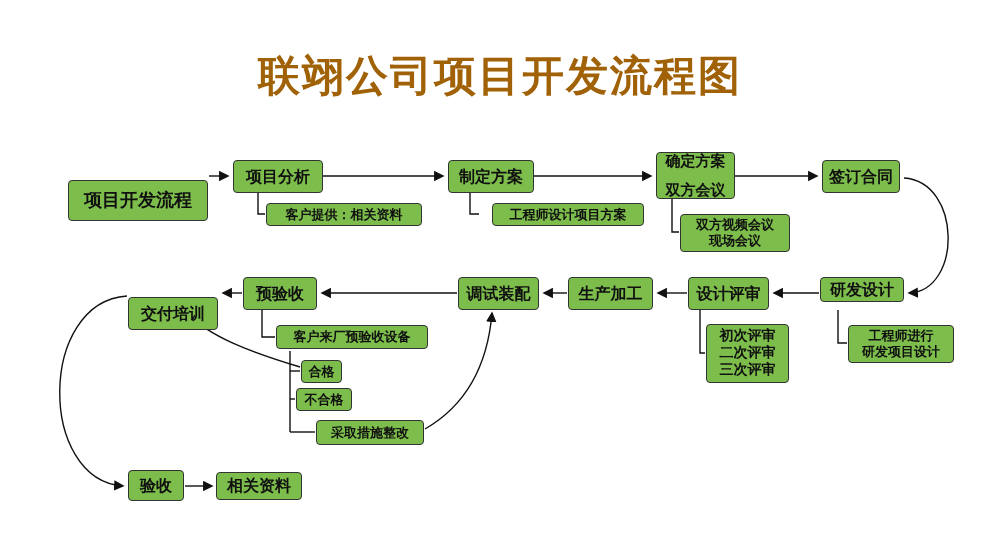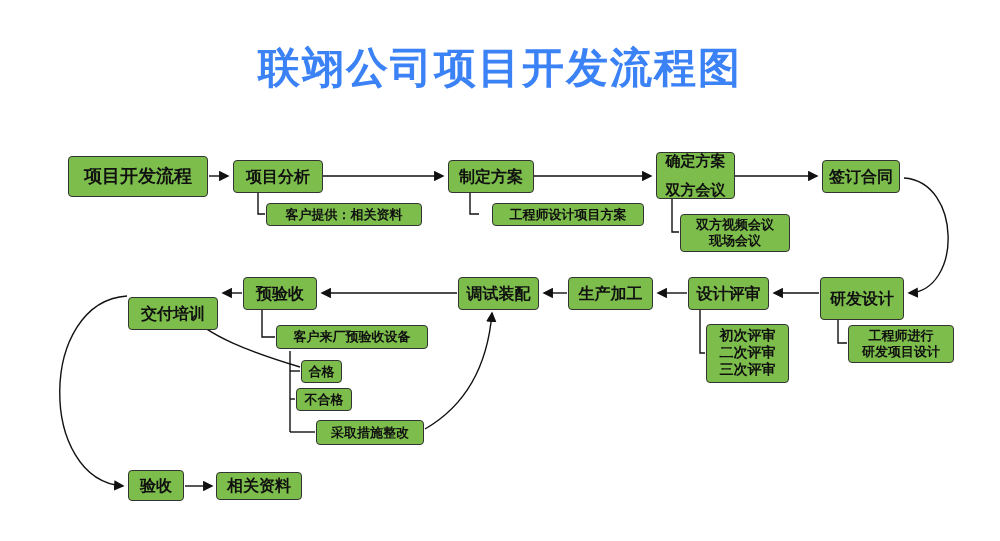--- a/index.html
+++ b/index.html
@@ -1,33 +1,33 @@
 <!DOCTYPE html>
 <html><head>
 <meta charset="utf-8">
 <style>
   html,body { margin:0; padding:0; background:#ffffff; }
   .canvas {
     position:relative; width:1000px; height:541px; background:#ffffff;
     font-family:"Liberation Serif","DejaVu Serif",serif; overflow:hidden;
   }
   .title {
-    position:absolute; left:0; top:40px; width:100%; text-align:center;
-    font-size:42px; font-weight:bold; color:#3b82f6; letter-spacing:2px;
+    position:absolute; left:0; top:48px; width:100%; text-align:center;
+    font-size:42px; font-weight:bold; color:#a16207; letter-spacing:2px;
     font-family:"Liberation Serif","DejaVu Serif",serif;
   }
   svg.wires { position:absolute; left:0; top:0; width:1000px; height:541px; }
   .node {
     position:absolute; background:#7cbd4b; border:1px solid #333333;
     border-radius:4px; display:flex; align-items:center; justify-content:center;
     font-weight:bold; color:#101010; box-sizing:border-box; text-align:center;
     line-height:1.2; white-space:nowrap;
   }
   .node.multi { flex-direction:column; }
-  .f18{font-size:18px;} .f16{font-size:16px;} .f15{font-size:15px;gap:11px;}
+  .f18{font-size:18px;margin-top:24px;} .f16{font-size:16px;} .f15{font-size:15px;gap:11px;}
   .f14{font-size:14px;} .f13{font-size:13px;}
   path.wire { stroke:#111111; stroke-width:1.4; fill:none; }
 </style>
 </head>
 <body>
 
 <div class="canvas">
 
   <svg class="wires" viewBox="0 0 1000 541">
     <defs>
@@ -85,21 +85,21 @@
   <div class="node multi f13" style="left:680px; top:214px; width:110px; height:38px;">
     <span>双方视频会议</span>
     <span>现场会议</span>
   </div>
 
   <div class="node f16" style="left:128px; top:277px; width:90px; height:33px;margin-top:20px;">交付培训</div>
   <div class="node f16" style="left:243px; top:277px; width:74px; height:33px;">预验收</div>
   <div class="node f16" style="left:458px; top:277px; width:81px; height:33px;">调试装配</div>
   <div class="node f16" style="left:568px; top:277px; width:85px; height:33px;">生产加工</div>
   <div class="node f16" style="left:688px; top:277px; width:81px; height:33px;">设计评审</div>
-  <div class="node f16" style="left:820px; top:277px; width:84px; height:43px;">研发设计</div>
+  <div class="node f16" style="left:820px; top:277px; width:84px; height:25px;">研发设计</div>
 
   <div class="node f13" style="left:276px; top:325px; width:152px; height:24px;">客户来厂预验收设备</div>
   <div class="node f13" style="left:301px; top:360px; width:41px; height:23px;">合格</div>
   <div class="node f13" style="left:296px; top:388px; width:56px; height:23px;">不合格</div>
   <div class="node f13" style="left:316px; top:420px; width:108px; height:25px;">采取措施整改</div>
   <div class="node multi f14" style="left:706px; top:324px; width:83px; height:59px;">
     <span>初次评审</span>
     <span>二次评审</span>
     <span>三次评审</span>
   </div>

